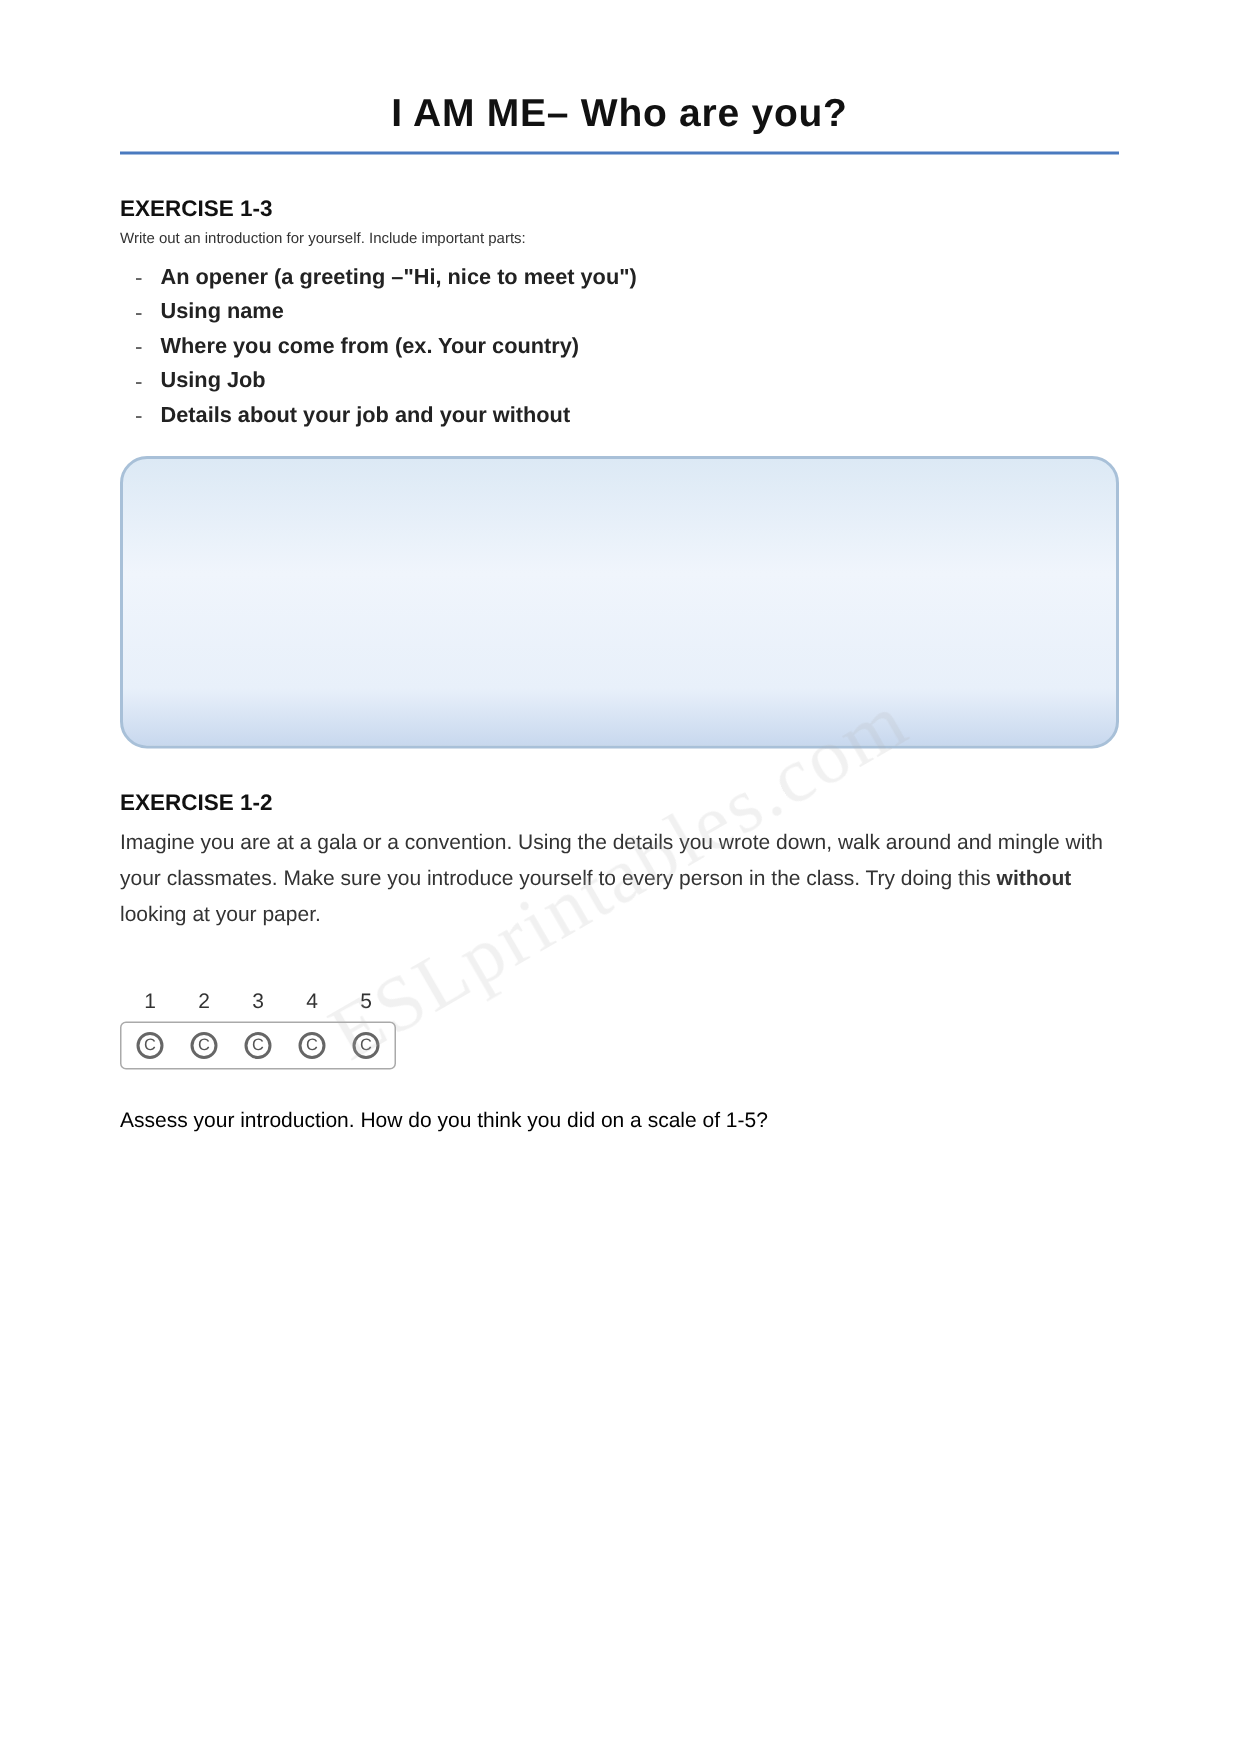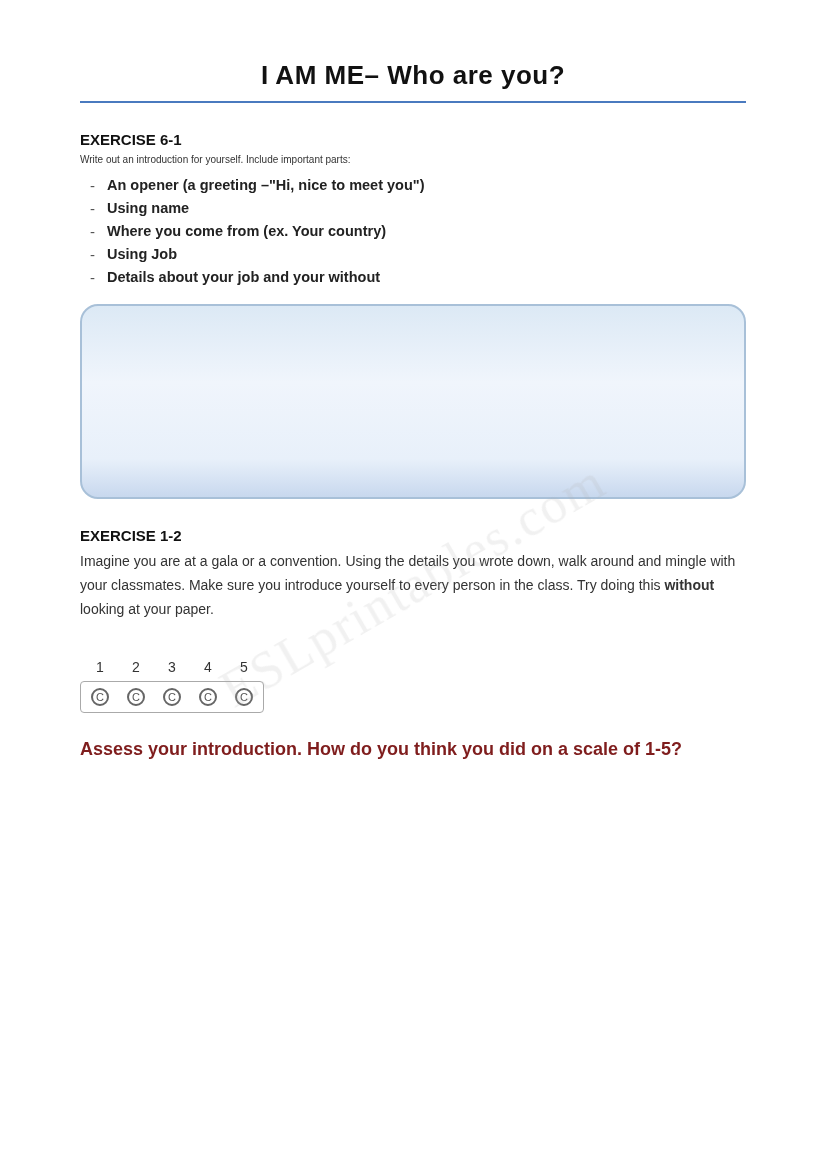--- a/index.html
+++ b/index.html
@@ -140,25 +140,24 @@
     }
 
     .radio-item::before {
       content: 'C';
       font-size: 11px;
       color: #555;
       font-family: Arial;
     }
 
     .assess-text {
-      font-size: 18px;
-      color: #7f1d1d;
+      font-size: 14px;
+      color: #000000;
       margin-top: 22px;
       line-height: 1.6;
-      font-weight: bold;
     }
 
     .watermark {
       position: fixed;
       top: 50%;
       left: 50%;
       transform: translate(-50%, -50%) rotate(-30deg);
       font-size: 52px;
       color: rgba(180, 180, 180, 0.18);
       font-family: Georgia, serif;
@@ -171,21 +170,21 @@
 </head>
 <body>
 
 <div class="watermark">ESLprintables.com</div>
 
 <div class="page-title-container">
   <h1 class="page-title">I AM ME– Who are you?</h1>
 </div>
 
 <div class="exercise1-section">
-  <div class="exercise-label">EXERCISE 6-1</div>
+  <div class="exercise-label">EXERCISE 1-3</div>
   <div class="exercise-intro">Write out an introduction for yourself. Include important parts:</div>
 
   <ul class="bullet-list">
     <li>
       <span class="dash">-</span>
       <span class="item-text">An opener (a greeting –"Hi, nice to meet you")</span>
     </li>
     <li>
       <span class="dash">-</span>
       <span class="item-text">Using name</span>

